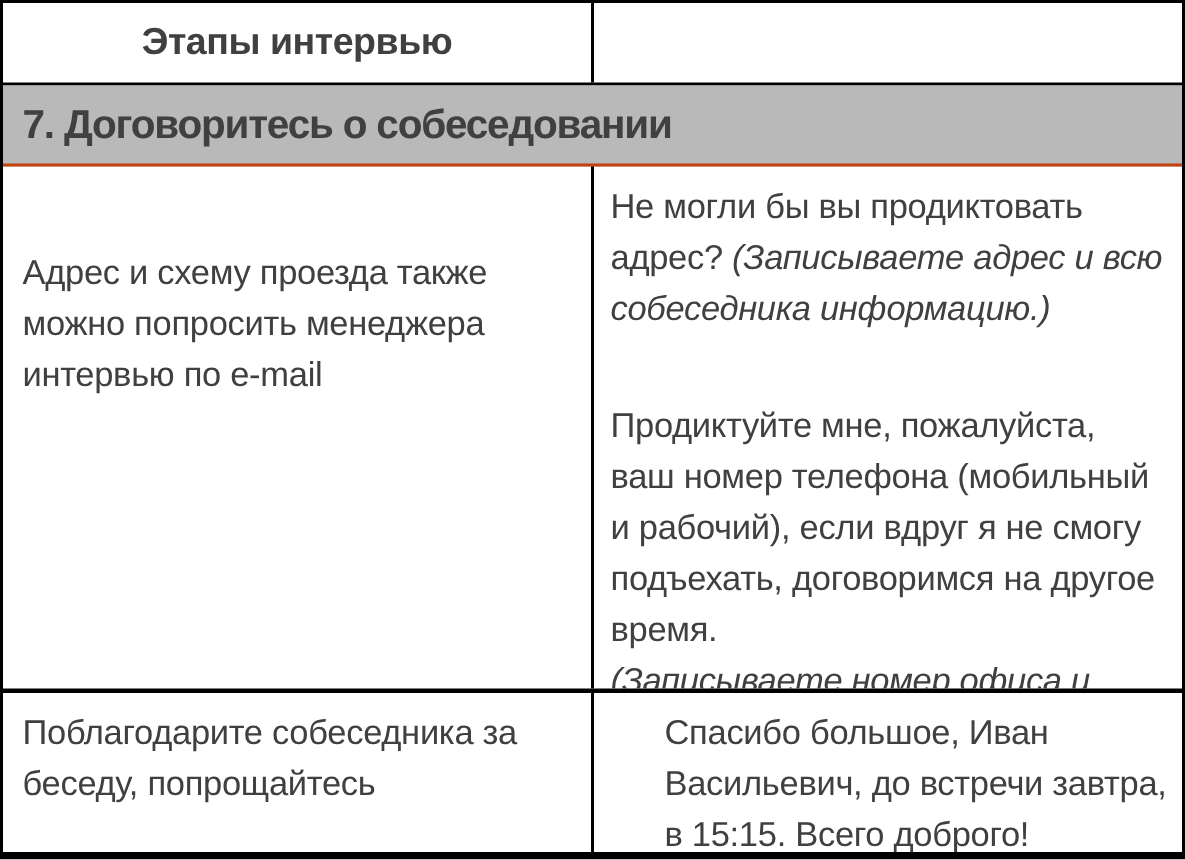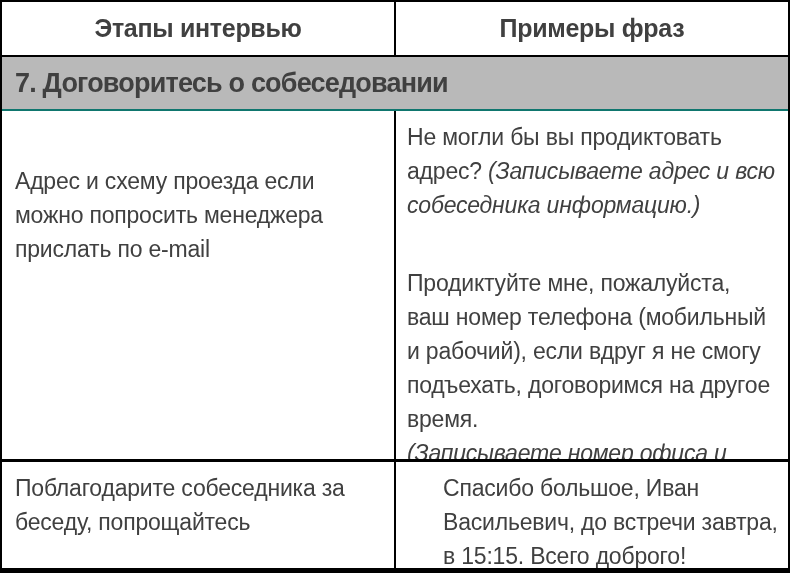--- a/index.html
+++ b/index.html
@@ -38,21 +38,21 @@
     width: 394px;
     border-right: 2px solid #000;
   }
   .header-cell.right { flex: 1; }
 
   
   .section-band {
     height: 54px;
     box-sizing: border-box;
     background: #b9b9b9;
-    border-bottom: 2px solid #0f766e;
+    border-bottom: 2px solid #c2410c;
     display: flex;
     align-items: center;
     padding-left: 13px;
     font-weight: bold;
     font-size: 27px;
     letter-spacing: -0.8px;
   }
 
   
   .body-row {
@@ -86,30 +86,29 @@
   .para.gap { margin-top: 44px; }
   .it { font-style: italic; }
 </style>
 </head>
 <body>
 
 <div class="table-wrap">
 
   <div class="header-row">
     <div class="header-cell left">Этапы интервью</div>
-    <div class="header-cell right">Примеры фраз</div>
   </div>
 
   <div class="section-band">
     <span>7. Договоритесь о собеседовании</span>
   </div>
 
   <div class="body-row first">
     <div class="cell left">
-      <p class="para gap">Адрес и схему проезда если можно попросить менеджера прислать по e-mail</p>
+      <p class="para gap">Адрес и схему проезда также можно попросить менеджера интервью по e-mail</p>
     </div>
     <div class="cell right">
       <p class="para"><span>Не могли бы вы продиктовать адрес? </span><span class="it">(Записываете адрес и всю собеседника информацию.)</span></p>
       <p class="para gap">Продиктуйте мне, пожалуйста, ваш номер телефона (мобильный и рабочий), если вдруг я не смогу подъехать, договоримся на другое время.</p>
       <p class="para it">(Записываете номер офиса и мобильный на всякий случай.)</p>
     </div>
   </div>
 
   <div class="body-row second">
     <div class="cell left">

